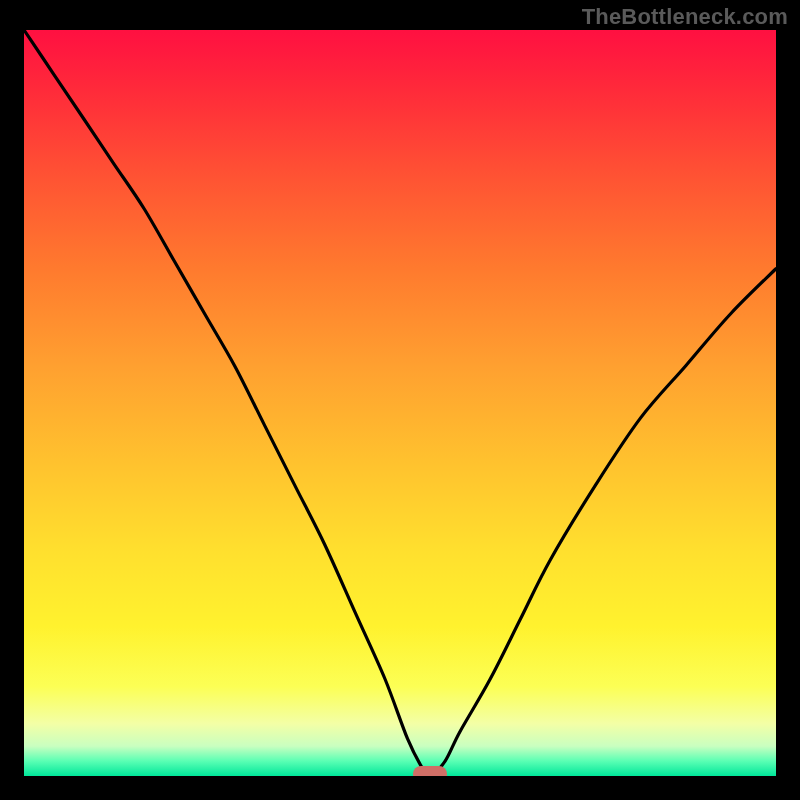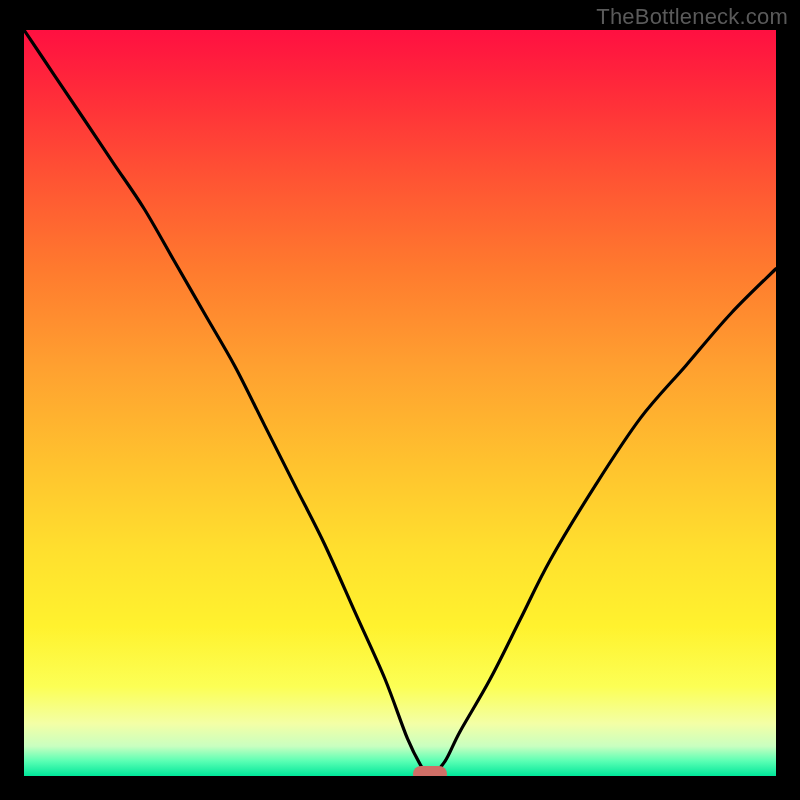--- a/index.html
+++ b/index.html
@@ -18,21 +18,21 @@
     width: 800px;
     height: 800px;
     background: #000;
   }
   .watermark {
     position: absolute;
     top: 4px;
     right: 12px;
     color: #5a5a5a;
     font-size: 22px;
-    font-weight: 400;
+    font-weight: 700;
     letter-spacing: 0.2px;
     z-index: 5;
   }
   .plot-area {
     position: absolute;
     left: 24px;
     top: 30px;
     width: 752px;
     height: 746px;
     overflow: hidden;

